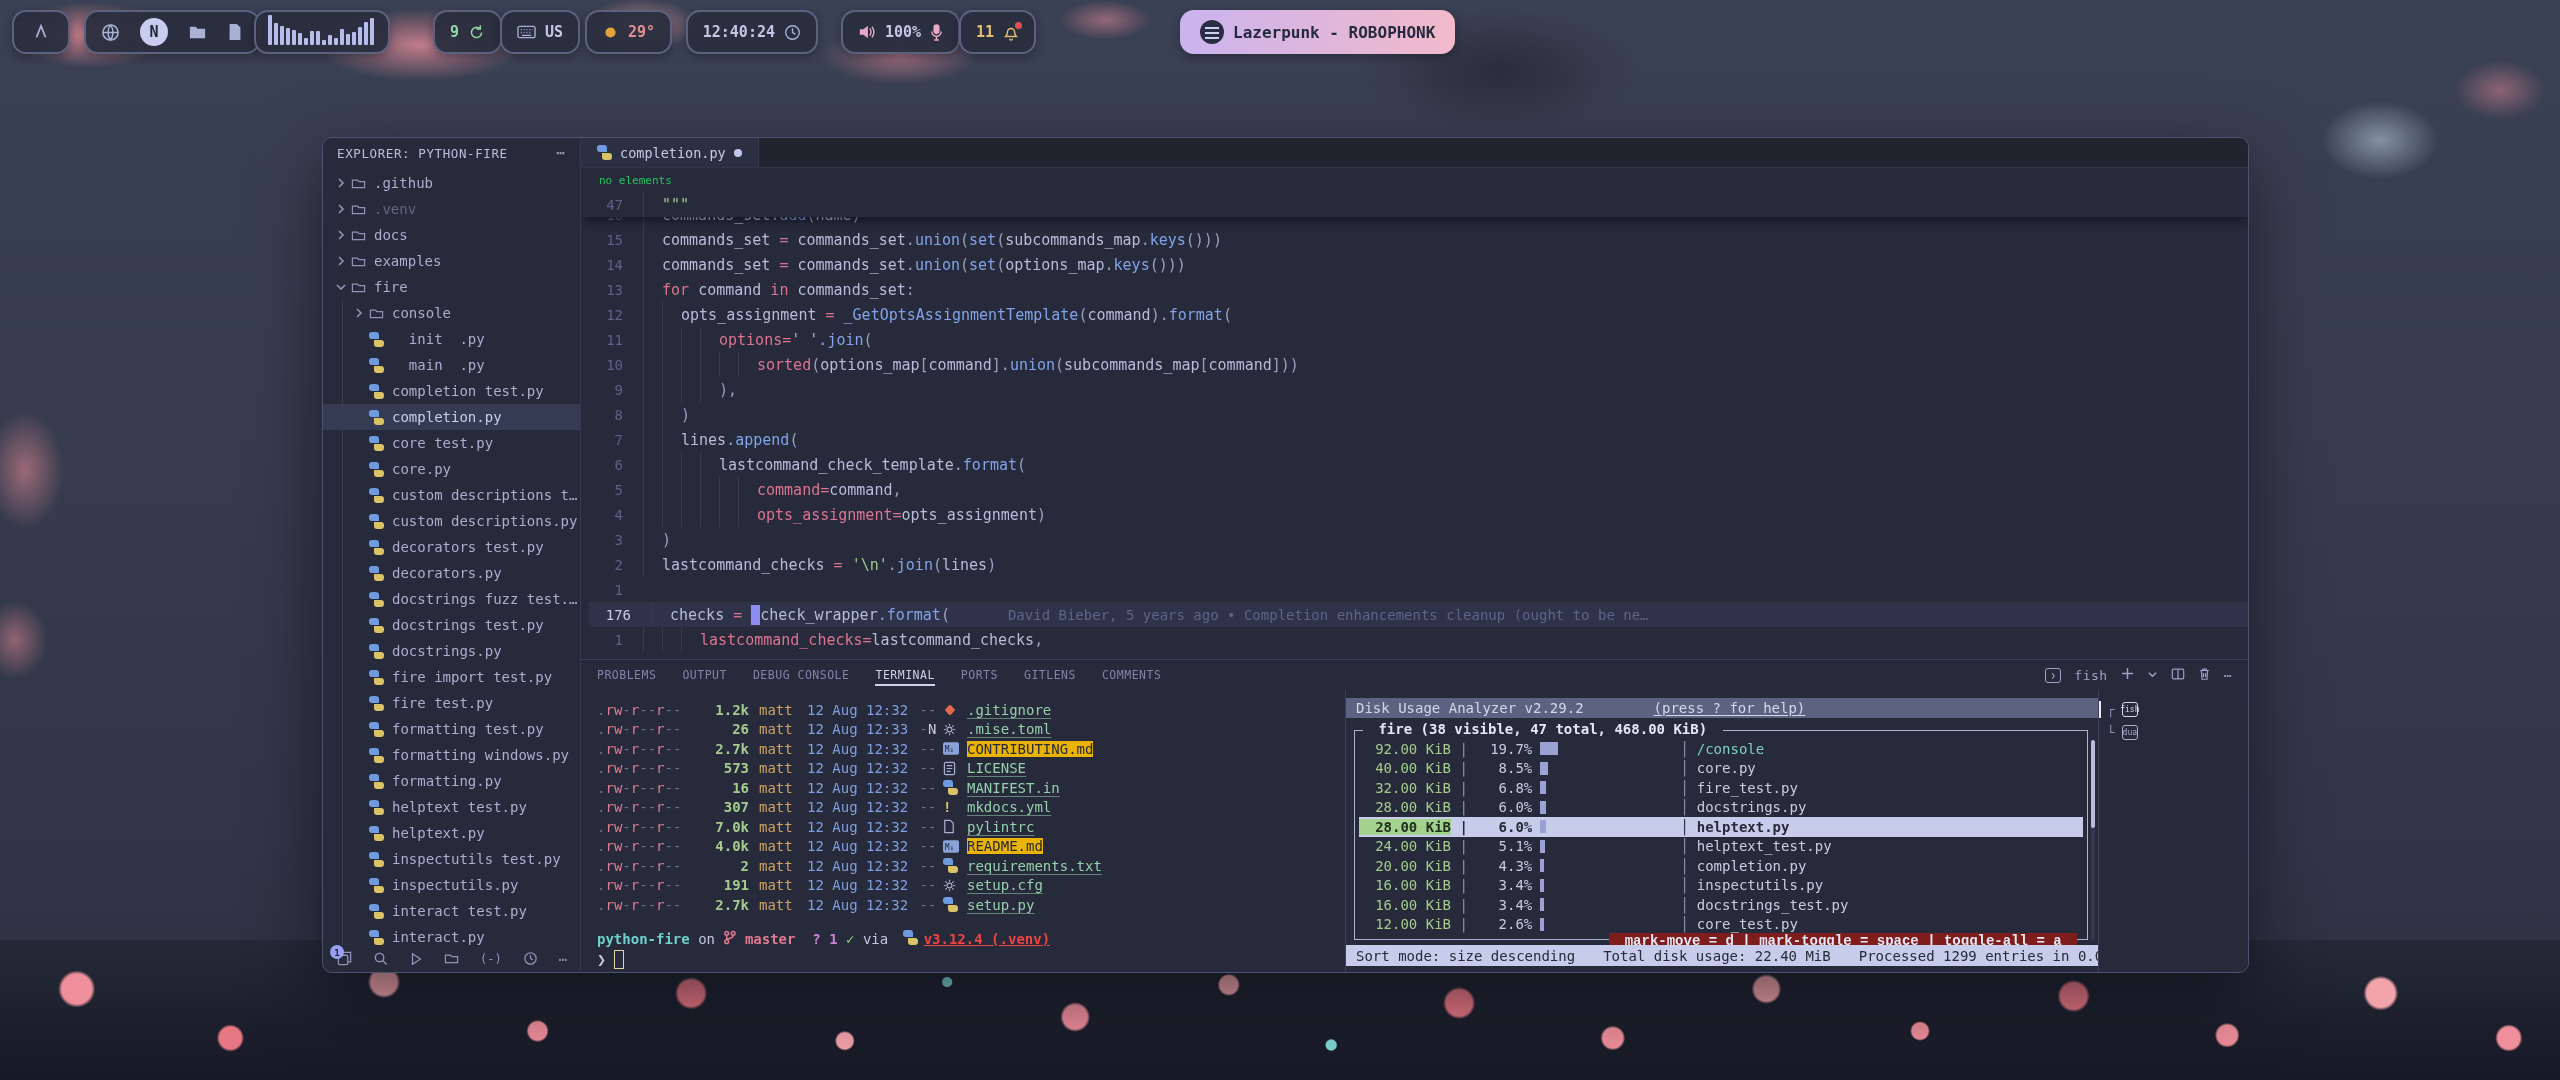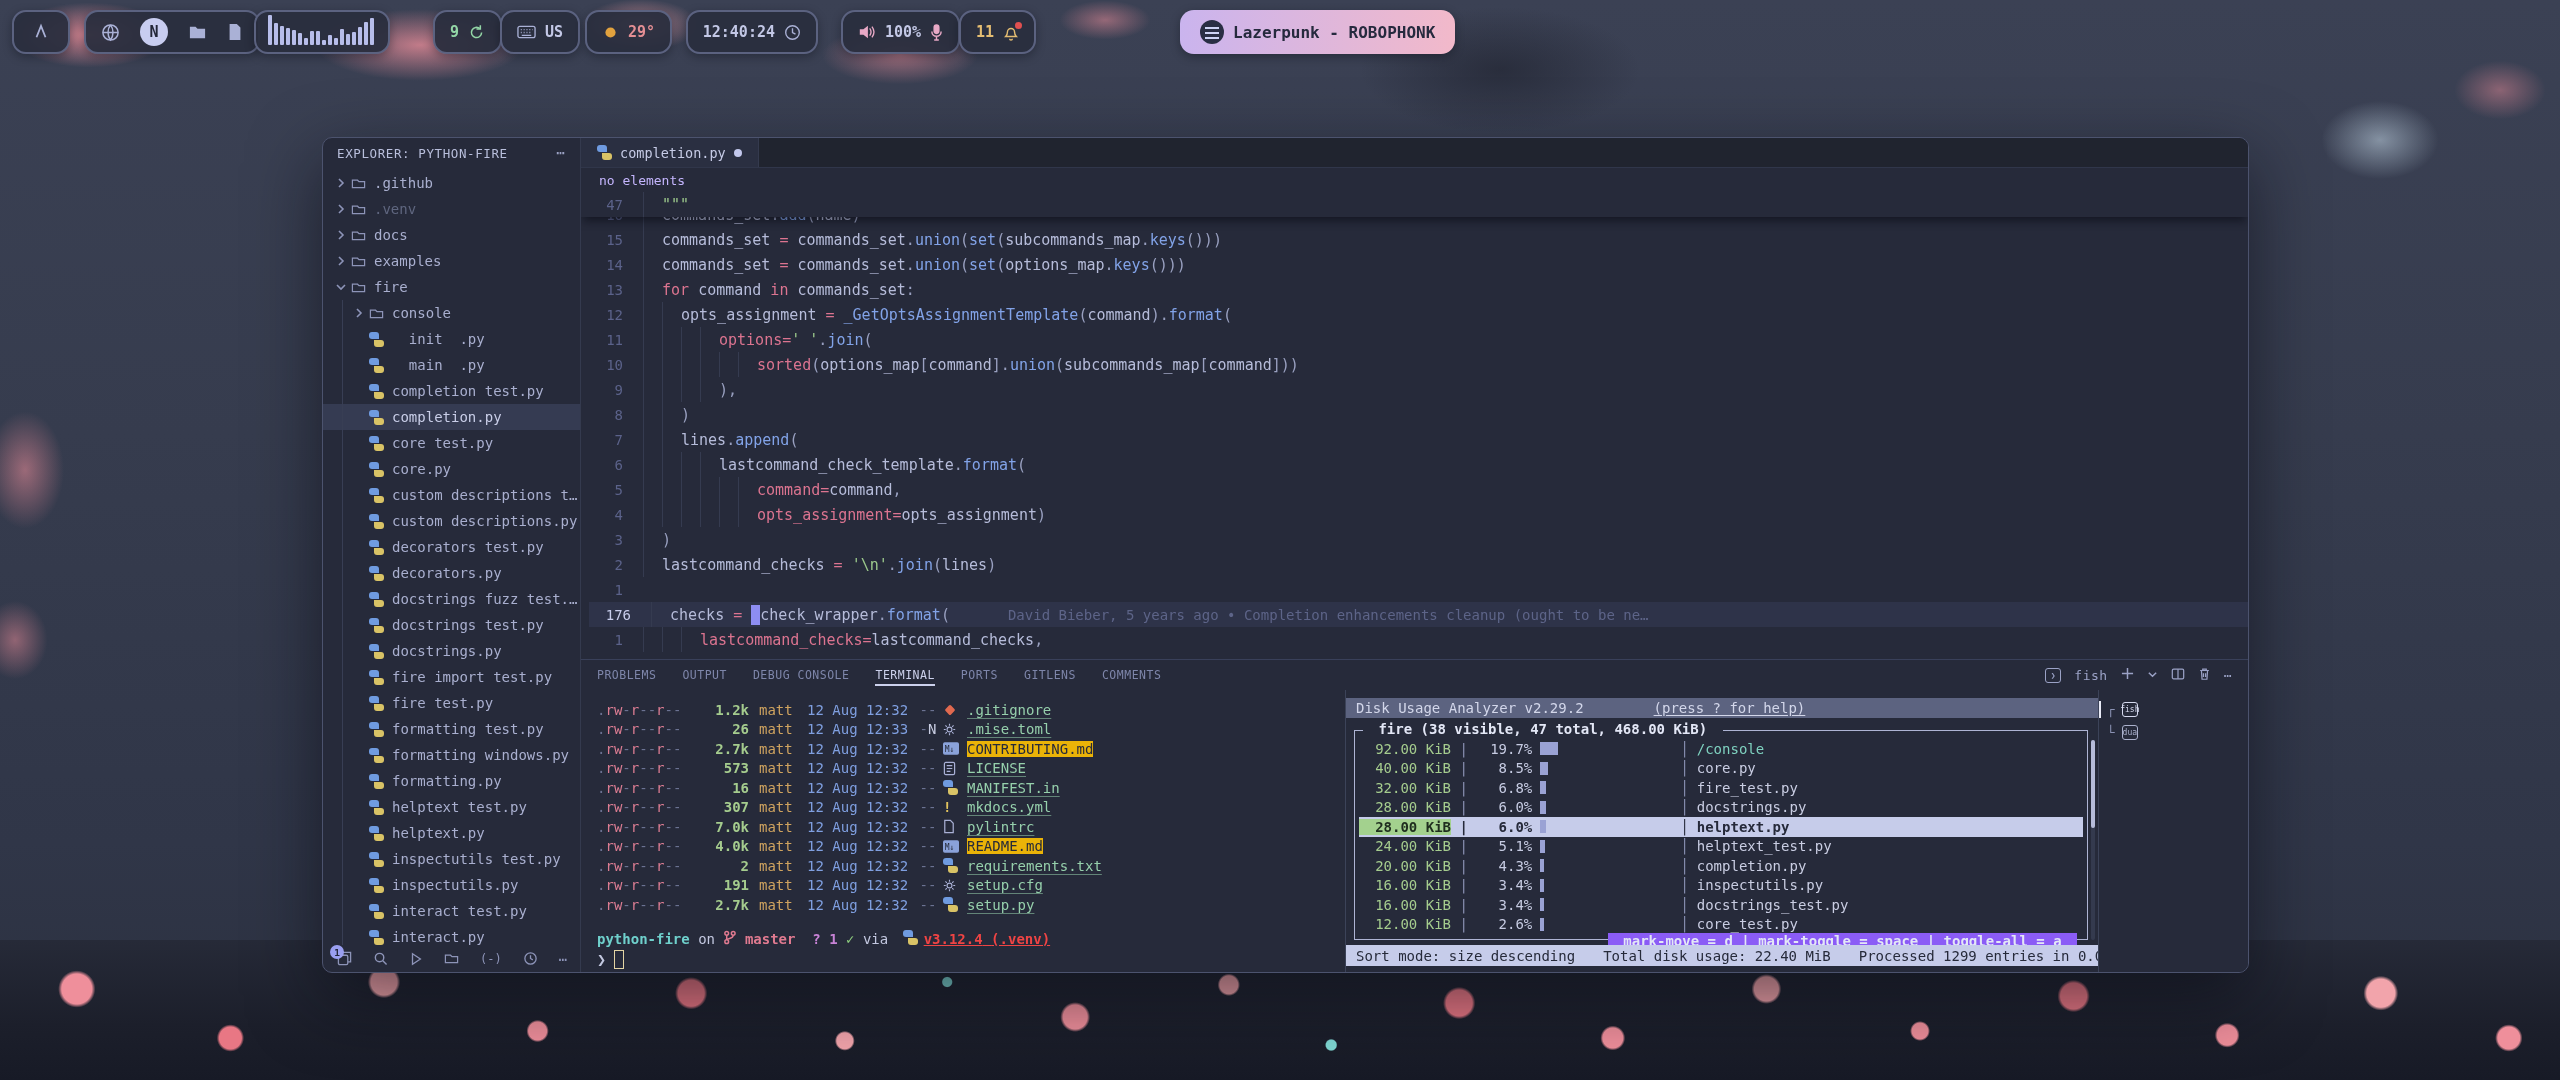--- a/index.html
+++ b/index.html
@@ -94,21 +94,21 @@
   .sb-strip .ic{position:relative;display:flex;align-items:center;}
   .badge{position:absolute;top:-6px;left:-7px;width:14px;height:14px;border-radius:50%;background:#9a9ff0;
     color:#23273a;font-size:9.5px;font-weight:bold;display:flex;align-items:center;justify-content:center;}
 
   
   .maincol{display:flex;flex-direction:column;overflow:hidden;}
   .tabbar{height:30px;flex:none;background:#20242f;display:flex;border-bottom:1px solid #30364a;}
   .tab{display:flex;align-items:center;gap:8px;padding:0 16px;background:#2a2f41;color:#c6cbe6;
     font-size:13.5px;border-right:1px solid #343a4e;}
   .tab .dot{width:8px;height:8px;border-radius:50%;background:#c2c7ec;}
-  .crumbs{height:24px;flex:none;display:flex;align-items:center;padding:0 18px;font-size:13px;color:#c4b5fd;}
+  .crumbs{height:24px;flex:none;display:flex;align-items:center;padding:0 18px;font-size:11px;color:#22c55e;}
 
   .code{flex:1;position:relative;overflow:hidden;font-size:15px;}
   .crow{height:25px;display:flex;align-items:center;white-space:pre;}
   .crow .gut{width:62px;flex:none;text-align:right;padding-right:20px;color:#5b628a;font-size:14px;}
   .crow.cur{background:#2e3349;margin-left:8px;}
   .crow.cur .gut{color:#c8cdec;}
   .ind{height:100%;flex:none;background:repeating-linear-gradient(to right,#353b50 0 1px,transparent 1px 19px);}
   .tv{color:#b6bcda;} .tk{color:#dc7490;} .tf{color:#82a3e8;} .ts{color:#9cc98c;} .tp{color:#99a0c0;}
   .cursor{display:inline-block;width:9px;height:20px;background:#8d8df2;vertical-align:-4px;}
   .blame{color:#5d6488;padding-left:58px;font-size:14px;}
@@ -149,22 +149,22 @@
   .hcursor{width:10px;height:19px;border:1.5px solid #e3d4a4;display:inline-block;}
 
   
   .dua{width:752px;flex:none;position:relative;font-size:14px;overflow:hidden;}
   .dua-head{height:20px;margin-top:8px;background:#5c6380;color:#d3d7ea;display:flex;align-items:center;
     padding:0 10px;white-space:pre;}
   .dua-help{margin-left:70px;text-decoration:underline;text-underline-offset:2px;}
   .dua-box{position:absolute;left:8px;right:10px;top:40px;bottom:32px;border:1.5px solid #aeb4d4;}
   .dua-title{position:absolute;top:-10px;left:8px;background:#262a3a;padding:0 7px;font-weight:bold;
     color:#e3e7f6;white-space:pre;}
-  .dua-note{position:absolute;bottom:-10px;right:10px;background:#8b5cf6;padding:0 7px;font-weight:bold;
-    color:#e3e7f6;white-space:pre;}
+  .dua-note{position:absolute;bottom:-10px;right:10px;background:#7f1d1d;padding:0 7px;font-weight:bold;
+    color:#e3e7f6;white-space:pre;font-family:Liberation Mono, monospace;}
   .dua-rows{position:absolute;left:4px;right:4px;top:8px;}
   .drow{height:19.5px;display:flex;align-items:center;white-space:pre;}
   .dsize{width:92px;flex:none;text-align:right;color:#a5cc8e;}
   .dsep{color:#8b92b4;} 
   .dpct{width:56px;flex:none;text-align:right;color:#c6cbe2;}
   .dbarcell{width:148px;flex:none;display:flex;align-items:center;padding-left:8px;}
   .dbar{height:13px;background:#9aa2d4;}
   .ddiv{color:#8b92b4;}
   .dname{color:#c9cde2;padding-left:8px;}
   .drow.teal .dname{color:#7fd2c0;}

